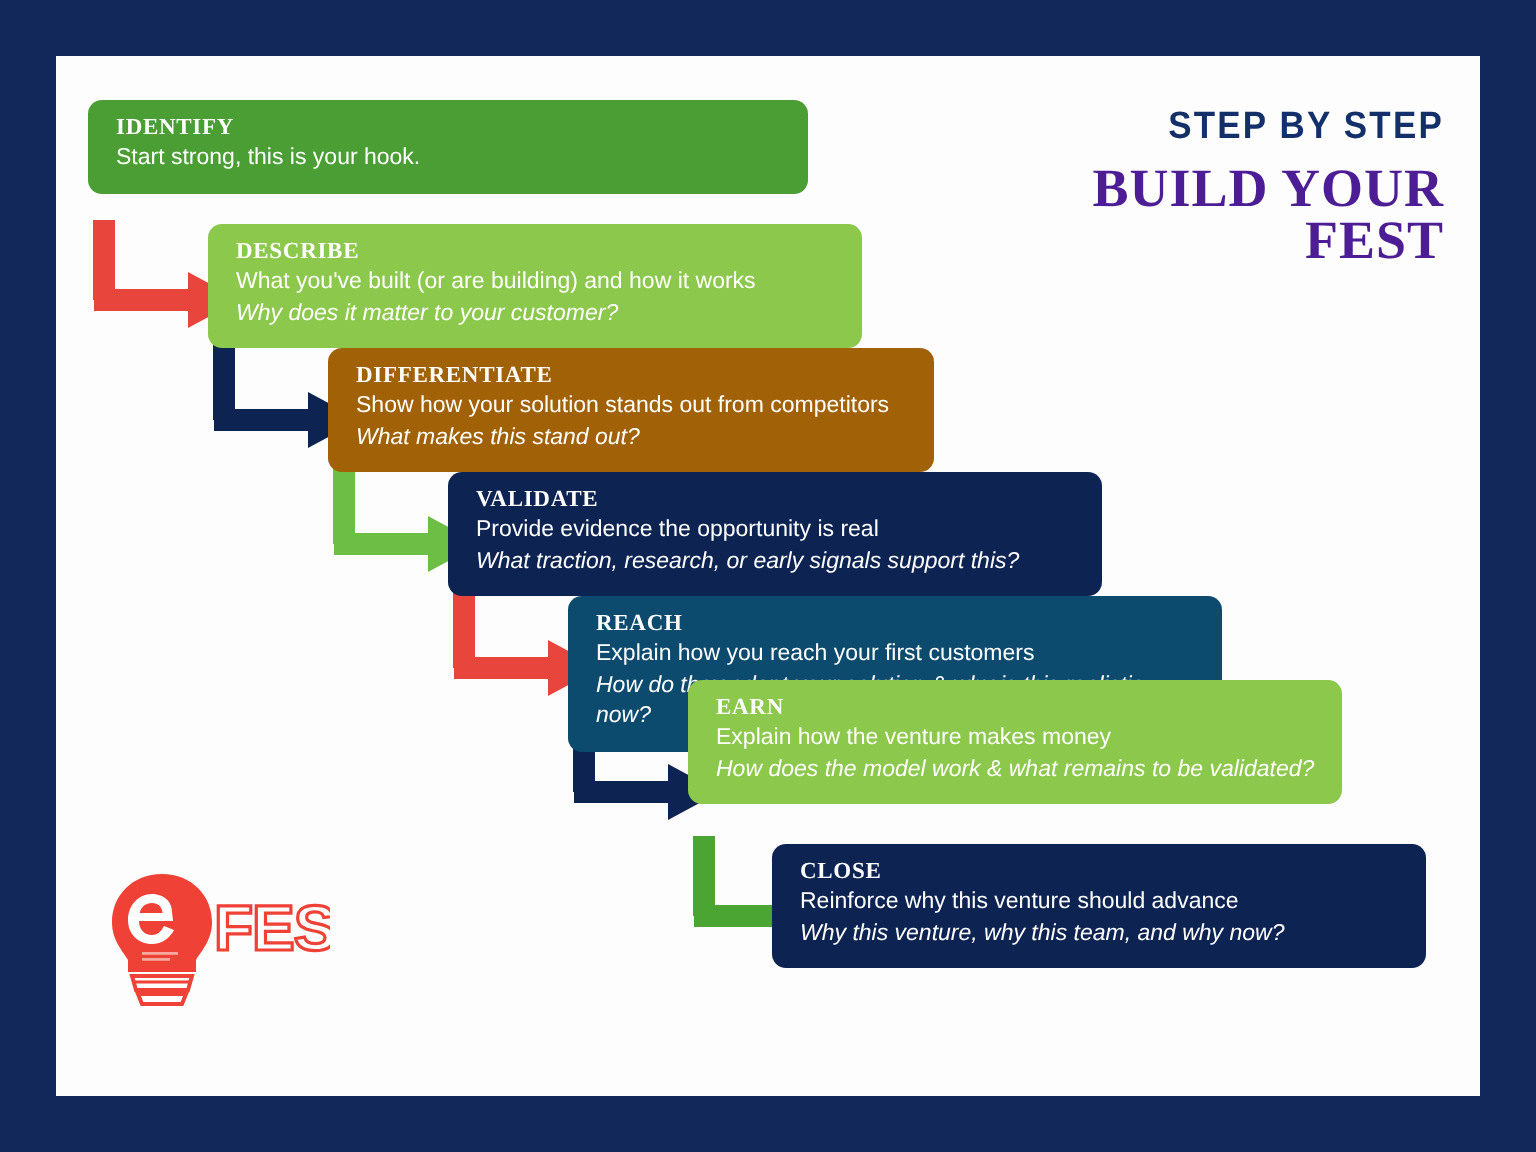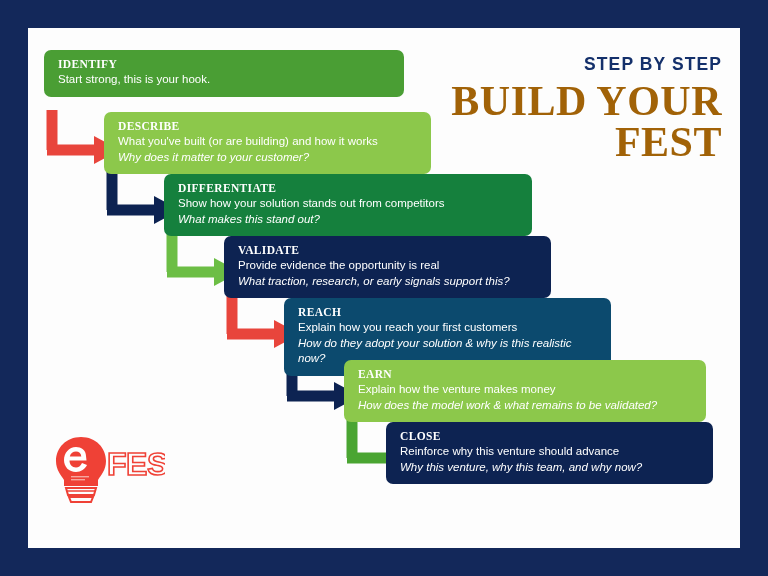--- a/index.html
+++ b/index.html
@@ -30,24 +30,24 @@
     font-size:19px;
     letter-spacing:1.2px;
     color:#14306b;
     line-height:1.1;
     transform:scaleX(0.92);
     transform-origin:right center;
   }
   #headline{
     font-family:"Liberation Serif", serif;
     font-weight:bold;
-    font-size:42px;
+    font-size:27px;
     line-height:0.98;
     letter-spacing:0.5px;
-    color:#a16207;
+    color:#4c1d95;
     margin-top:6px;
   }
   #headline .l2{display:block;}
 
   
   .step{
     position:absolute;
     border-radius:7px;
     box-sizing:border-box;
     padding:7px 12px 9px 14px;
@@ -137,39 +137,39 @@
       <div class="t">IDENTIFY</div>
       <div class="d">Start strong, this is your hook.</div>
     </div>
 
     <div class="step" style="left:76px;top:84px;width:327px;background:#8cc84b">
       <div class="t">DESCRIBE</div>
       <div class="d">What you've built (or are building) and how it works</div>
       <div class="q">Why does it matter to your customer?</div>
     </div>
 
-    <div class="step" style="left:136px;top:146px;width:368px;background:#15803d">
+    <div class="step" style="left:136px;top:146px;width:303px;background:#a16207">
       <div class="t">DIFFERENTIATE</div>
       <div class="d">Show how your solution stands out from competitors</div>
       <div class="q">What makes this stand out?</div>
     </div>
 
     <div class="step" style="left:196px;top:208px;width:327px;background:#0d2352">
       <div class="t">VALIDATE</div>
       <div class="d">Provide evidence the opportunity is real</div>
       <div class="q">What traction, research, or early signals support this?</div>
     </div>
 
     <div class="step" style="left:256px;top:270px;width:327px;background:#0c4a6e">
       <div class="t">REACH</div>
       <div class="d">Explain how you reach your first customers</div>
       <div class="q">How do they adopt your solution &amp; why is this realistic now?</div>
     </div>
 
-    <div class="step" style="left:316px;top:332px;width:362px;background:#8cc84b">
+    <div class="step" style="left:316px;top:312px;width:327px;background:#8cc84b">
       <div class="t">EARN</div>
       <div class="d">Explain how the venture makes money</div>
       <div class="q">How does the model work &amp; what remains to be validated?</div>
     </div>
 
     <div class="step" style="left:358px;top:394px;width:327px;background:#0d2352">
       <div class="t">CLOSE</div>
       <div class="d">Reinforce why this venture should advance</div>
       <div class="q">Why this venture, why this team, and why now?</div>
     </div>

